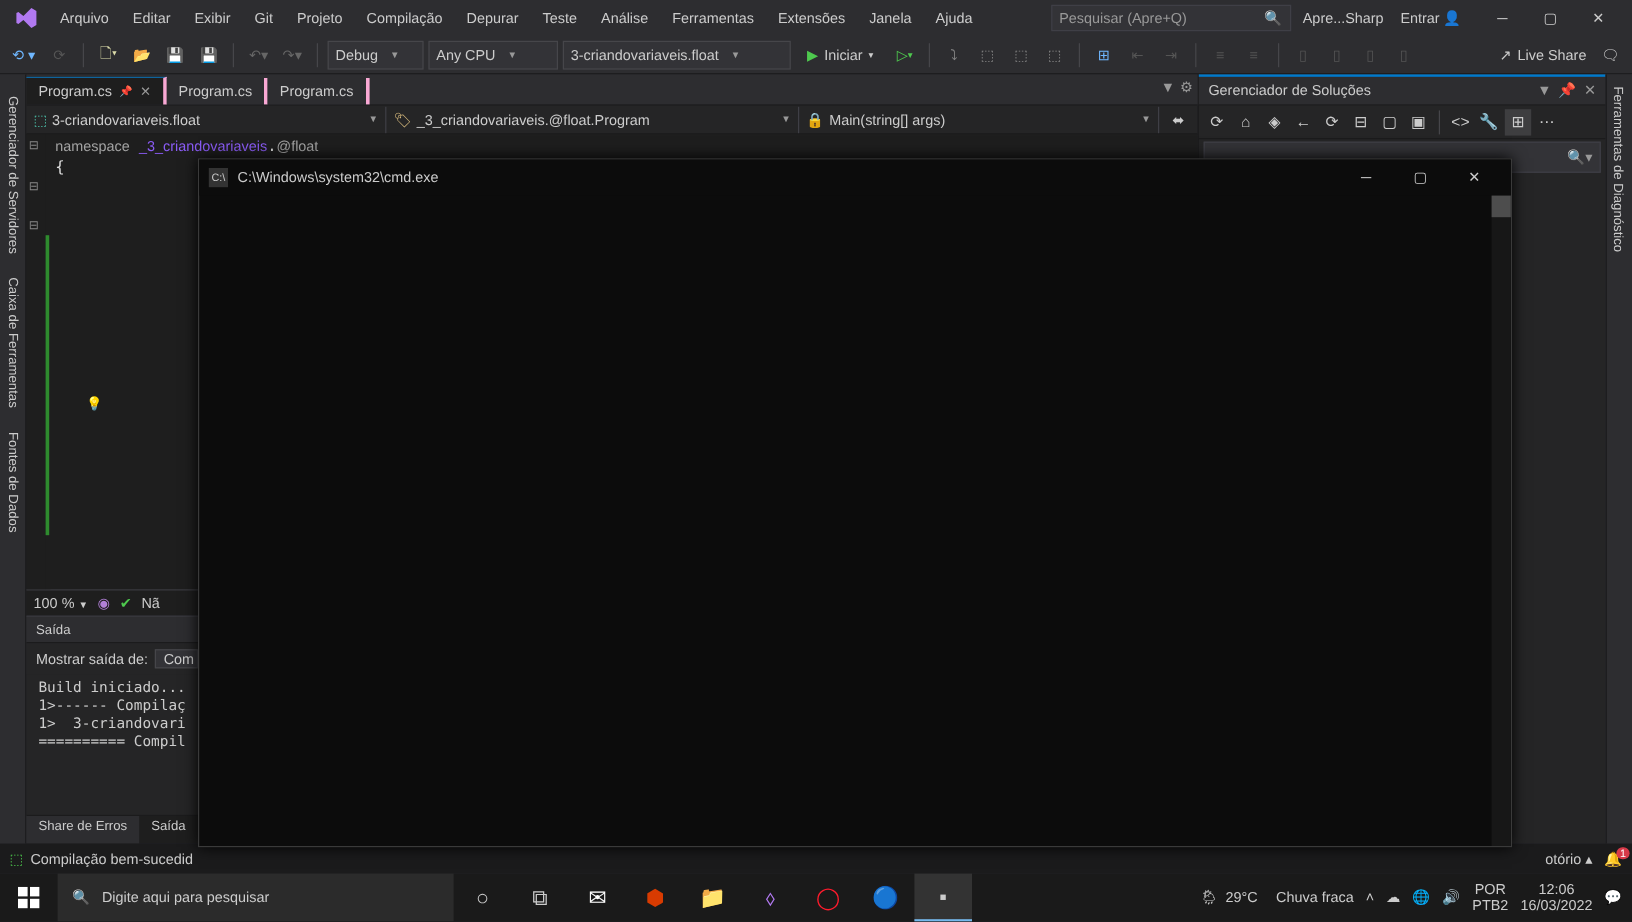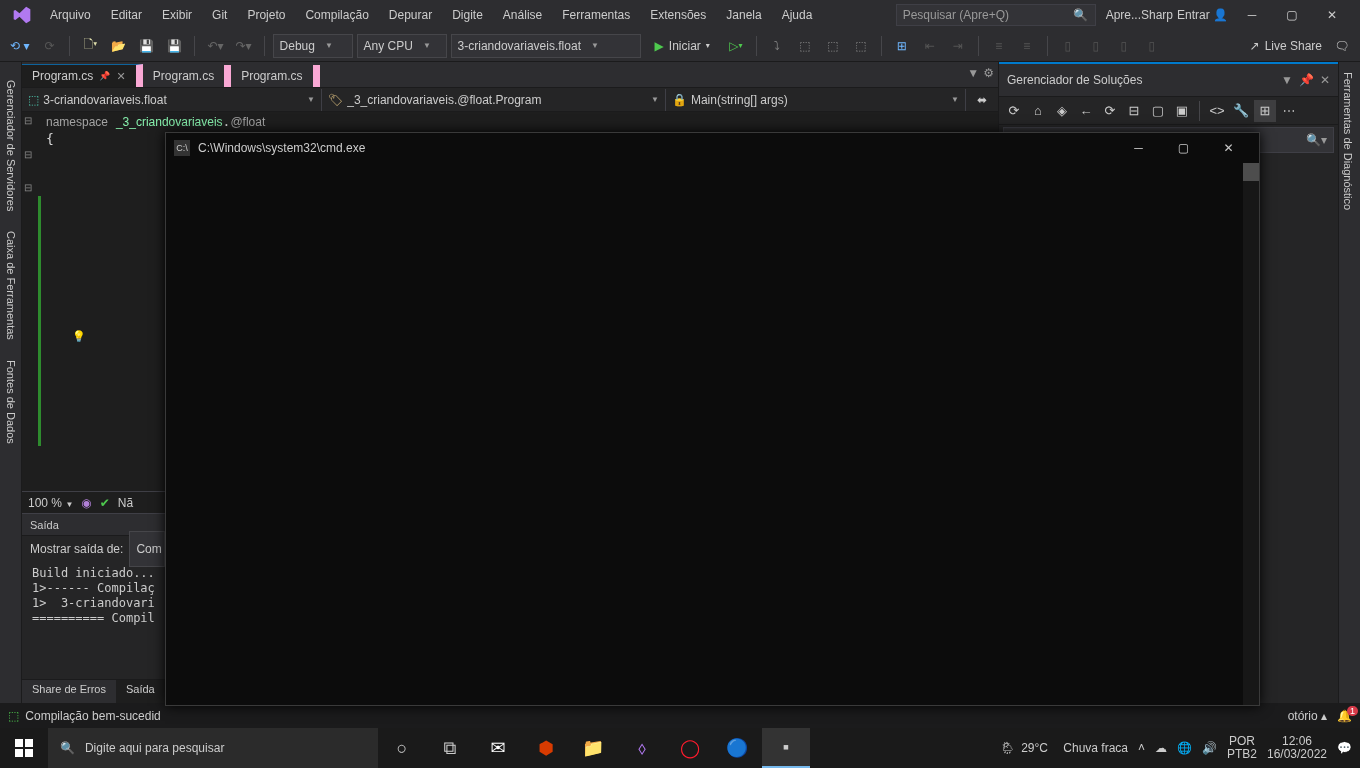--- a/index.html
+++ b/index.html
@@ -4,36 +4,36 @@
 <style>
 *{margin:0;padding:0;box-sizing:border-box;font-family:"Segoe UI",sans-serif;font-size:12px;user-select:none}
 body{width:1360px;height:768px;background:#2d2d30;color:#ccc;overflow:hidden;position:relative}
 .titlebar{height:30px;background:#2d2d30;display:flex;align-items:center;padding:14px 4px}
 .logo-vs{width:20px;height:20px;margin:0 8px;position:relative}
 .logo-vs svg{width:20px;height:20px}
 .menu{display:flex;gap:0;flex:1}
 .menu-item{padding:5px 10px;cursor:pointer;color:#ccc}
 .search-box{width:200px;height:22px;background:#333337;border:1px solid #3f3f46;display:flex;align-items:center;padding:0 6px;color:#999;margin-right:10px}
 .search-box .mag{margin-left:auto}
-.title-right{display:flex;align-items:center;gap:4px;padding-right:4px}
+.title-right{display:flex;align-items:center;gap:14px;padding-right:4px}
 .win-controls{display:flex}
 .win-btn{width:40px;height:30px;display:flex;align-items:center;justify-content:center;color:#ccc}
 .toolbar{height:32px;background:#2d2d30;border-bottom:1px solid #1b1b1c;display:flex;align-items:center;padding:0 6px;gap:4px}
 .tb-btn{height:24px;min-width:24px;display:flex;align-items:center;justify-content:center;padding:0 4px;color:#ccc;cursor:pointer}
 .sep{width:1px;height:20px;background:#46464a;margin:0 4px}
 .combo{height:24px;background:#333337;border:1px solid #46464a;display:flex;align-items:center;padding:0 6px;color:#ccc;gap:10px;cursor:pointer}
 .combo .dd{font-size:8px;color:#999}
 .start-btn{display:flex;align-items:center;gap:5px;padding:0 10px;height:24px}
 .play-green{color:#4ec94e}
 .main{display:flex;height:calc(100% - 62px - 25px - 40px);position:relative}
 .left-rail{width:22px;background:#2d2d30;display:flex;flex-direction:column;align-items:center;padding-top:8px;border-right:1px solid #1b1b1c}
 .rail-tab{writing-mode:vertical-rl;padding:10px 3px;color:#ccc;cursor:pointer;font-size:11px}
 .editor-area{flex:1;display:flex;flex-direction:column;background:#1e1e1e;min-width:0}
 .tabs-row{height:26px;background:#2d2d30;display:flex;align-items:flex-end;border-bottom:1px solid #1b1b1c;position:relative}
-.tab{padding:4px 10px;background:#2d2d30;color:#ccc;display:flex;align-items:center;gap:6px;cursor:pointer;border-right:7px solid #f9a8d4;font-size:11px}
+.tab{padding:4px 10px;background:#2d2d30;color:#ccc;display:flex;align-items:center;gap:6px;cursor:pointer;border-right:3px solid #f9a8d4;font-size:11px}
 .tab.active{background:#1e1e1e;border-top:1px solid #0e639c}
 .tab .pin{font-size:9px;color:#999}
 .tab .close{font-size:11px;color:#999}
 .tabs-row .gear-r{position:absolute;right:4px;top:4px;color:#999;display:flex;gap:4px}
 .nav-bar{height:24px;background:#252526;display:flex;align-items:center;border-bottom:1px solid #1b1b1c}
 .nav-combo{flex:1;height:22px;border-right:1px solid #3f3f46;display:flex;align-items:center;padding:0 6px;color:#ccc;font-size:11px;gap:4px}
 .nav-combo .dd{margin-left:auto;font-size:8px;color:#999}
 .nav-icons{display:flex;gap:4px;padding:0 4px}
 .code-pane{flex:1;display:flex;background:#1e1e1e;position:relative;min-height:0}
 .gutter{width:50px;background:#1e1e1e;text-align:right;padding-right:8px;color:#2b91af;font-family:Consolas,monospace;font-size:13px;line-height:16.7px;padding-top:2px}
@@ -46,21 +46,21 @@
 .zoom-row{height:22px;background:#1e1e1e;display:flex;align-items:center;padding:0 6px;gap:8px;font-size:11px;color:#ccc;border-top:1px solid #3f3f46}
 .out-header{height:22px;background:#2d2d30;display:flex;align-items:center;padding:0 8px;color:#ccc;font-size:11px;border-bottom:1px solid #1b1b1c}
 .out-toolbar{height:26px;display:flex;align-items:center;padding:0 8px;gap:6px;background:#252526;font-size:11px;color:#ccc}
 .out-content{flex:1;padding:4px 10px;font-family:Consolas,monospace;font-size:12px;color:#ccc;line-height:15px;overflow:hidden;white-space:pre}
 .out-tabs{height:24px;background:#2d2d30;display:flex;border-top:1px solid #1b1b1c}
 .out-tab{padding:3px 10px;color:#ccc;cursor:pointer;font-size:11px}
 .out-tab.active{background:#1e1e1e}
 .right-rail{width:22px;background:#2d2d30;border-left:1px solid #1b1b1c}
 .right-rail .rail-tab{writing-mode:vertical-rl}
 .sol-panel{width:340px;background:#252526;border-left:1px solid #1b1b1c;display:flex;flex-direction:column}
-.sol-header{height:26px;background:#2d2d30;border-bottom:1px solid #1b1b1c;display:flex;align-items:center;padding:16px 8px;color:#ccc;font-size:11px;border-top:2px solid #007acc}
+.sol-header{height:26px;background:#2d2d30;border-bottom:1px solid #1b1b1c;display:flex;padding:4px 8px;color:#ccc;font-size:11px;border-top:2px solid #007acc}
 .sol-header .hdr-btns{margin-left:auto;display:flex;gap:6px;color:#999}
 .sol-tb{height:28px;display:flex;align-items:center;padding:0 4px;gap:2px;border-bottom:1px solid #1b1b1c}
 .sol-tb .icn{width:22px;height:22px;display:flex;align-items:center;justify-content:center;color:#ccc;cursor:pointer;font-size:13px}
 .sol-search{height:26px;margin:2px 4px;background:#333337;border:1px solid #3f3f46;display:flex;align-items:center;padding:0 6px;color:#999;font-size:11px}
 .sol-search .mag{margin-left:auto}
 .statusbar{height:25px;background:#1b1b1c;display:flex;align-items:center;padding:0 8px;color:#ccc;font-size:11px;position:relative}
 .statusbar .right{margin-left:auto;display:flex;align-items:center;gap:10px}
 .taskbar{height:40px;background:#1a1a1a;display:flex;align-items:center;position:absolute;bottom:0;left:0;right:0}
 .start-win{width:48px;height:40px;display:flex;align-items:center;justify-content:center;color:#fff}
 .task-search{flex:0 0 330px;height:40px;background:#2b2b2b;display:flex;align-items:center;padding:0 12px;color:#ccc;gap:10px;font-size:14px}
@@ -94,21 +94,21 @@
       </svg>
   </div>
   <div class="menu">
     <div class="menu-item">Arquivo</div>
     <div class="menu-item">Editar</div>
     <div class="menu-item">Exibir</div>
     <div class="menu-item">Git</div>
     <div class="menu-item">Projeto</div>
     <div class="menu-item">Compilação</div>
     <div class="menu-item">Depurar</div>
-    <div class="menu-item">Digite</div>
+    <div class="menu-item">Teste</div>
     <div class="menu-item">Análise</div>
     <div class="menu-item">Ferramentas</div>
     <div class="menu-item">Extensões</div>
     <div class="menu-item">Janela</div>
     <div class="menu-item">Ajuda</div>
   </div>
   <div class="search-box">
     <span>Pesquisar (Apre+Q)</span>
     <span class="mag">🔍</span>
   </div>
@@ -132,21 +132,21 @@
   <div class="tb-btn ic-blue">💾</div>
   <div class="tb-btn ic-blue">💾</div>
   <div class="sep"></div>
   <div class="tb-btn" style="color:#666">↶▾</div>
   <div class="tb-btn" style="color:#666">↷▾</div>
   <div class="sep"></div>
   <div class="combo" style="width:80px">
       <span>Debug</span>
       <span class="dd">▼</span>
     </div>
-  <div class="combo" style="width:90px">
+  <div class="combo" style="width:108px">
       <span>Any CPU</span>
       <span class="dd">▼</span>
     </div>
   <div class="combo" style="width:190px">
       <span>3-criandovariaveis.float</span>
       <span class="dd">▼</span>
     </div>
   <div class="start-btn tb-btn">
       <span class="play-green">▶</span>
       <span>Iniciar</span>
@@ -225,38 +225,38 @@
     </div>
     <div class="code-pane">
       <div class="fold-col">
         <div style="position:absolute;left:2px;top:3px;font-size:10px;color:#888">⊟</div>
         <div style="position:absolute;left:2px;top:37px;font-size:10px;color:#888">⊟</div>
         <div style="position:absolute;left:2px;top:70px;font-size:10px;color:#888">⊟</div>
       </div>
       <div class="change-bar">
         <div class="green" style="top:84px;height:250px"></div>
       </div>
-      <div class="code-txt"><span class="kw-ns">namespace</span> <span style="color:#86efac">_3_criandovariaveis</span>.<span class="kw-ns">@float</span>
+      <div class="code-txt"><span class="kw-ns">namespace</span> <span style="color:#8b5cf6">_3_criandovariaveis</span>.<span class="kw-ns">@float</span>
 {
 </div>
       <span class="bulb" style="top:218px">💡</span>
     </div>
 
     <div class="zoom-row">
       <span><span>100 %</span> <span style="font-size:8px">▼</span></span>
       <span style="color:#b180d7">◉</span>
       <span style="color:#4ec94e">✔</span>
         <span>Nã</span>
     </div>
 
     <div class="bottom-panels">
       <div class="out-header">Saída</div>
       <div class="out-toolbar">
         <span>Mostrar saída de:</span>
-        <div class="combo" style="width:36px;height:36px">
+        <div class="combo" style="width:36px;height:16px">
             <span>Com</span>
           </div>
       </div>
       <div class="out-content" id="out-content">Build iniciado...
 1&gt;------ Compilaç
 1&gt;  3-criandovari
 ========== Compil</div>
       <div class="out-tabs">
         <div class="out-tab">Share de Erros</div>
         <div class="out-tab active">Saída</div>

